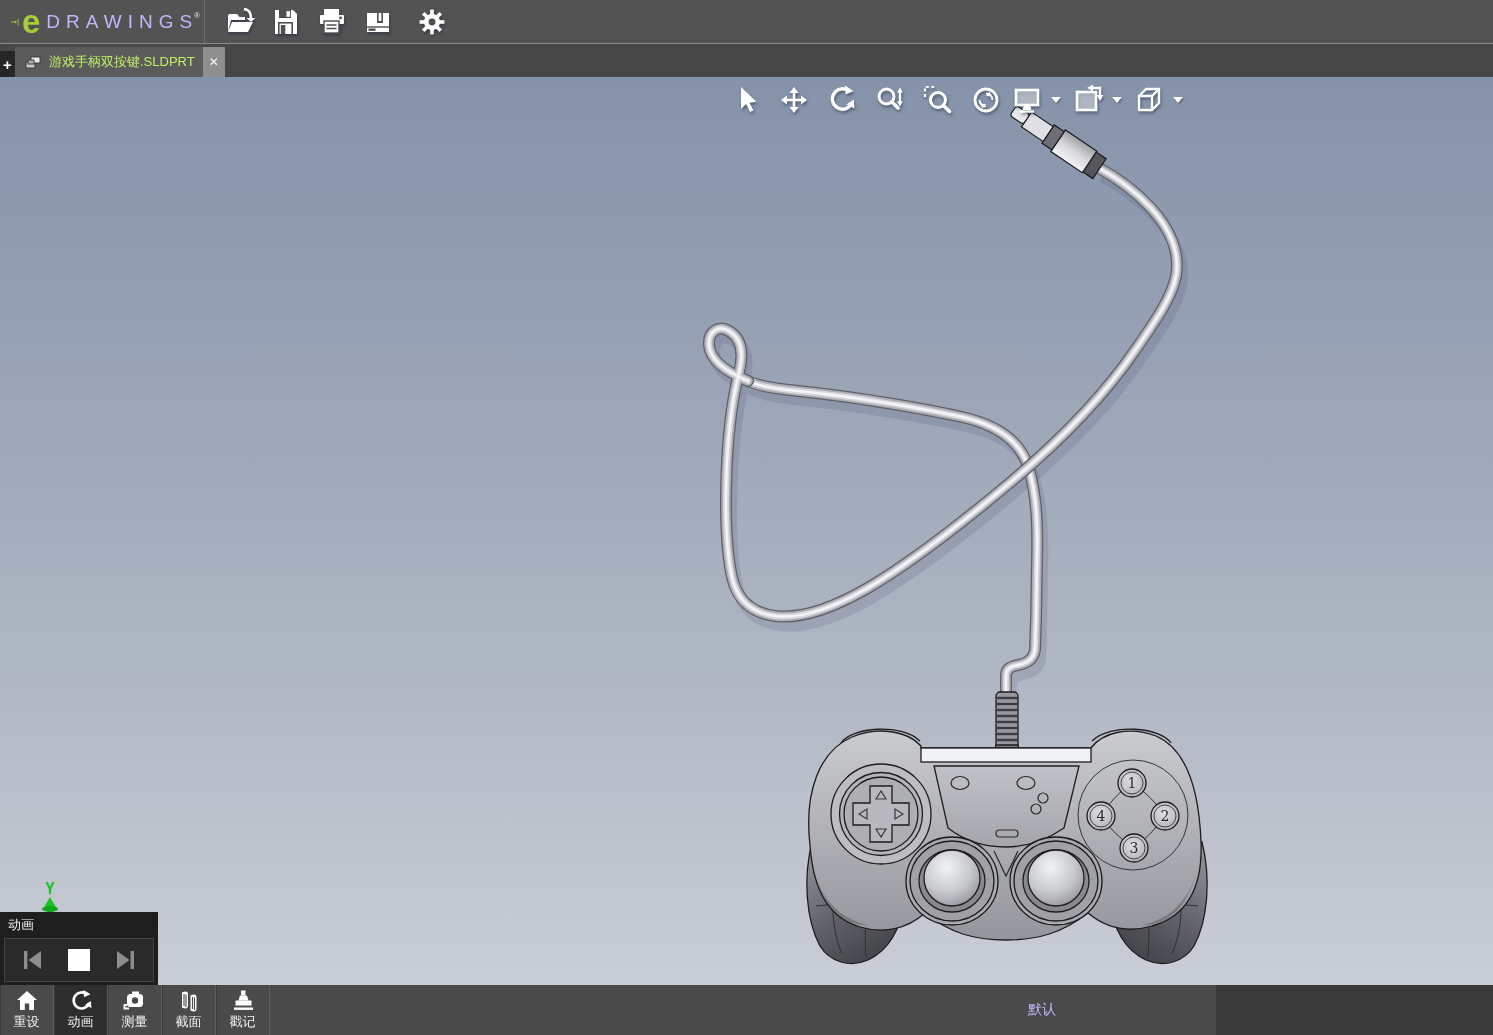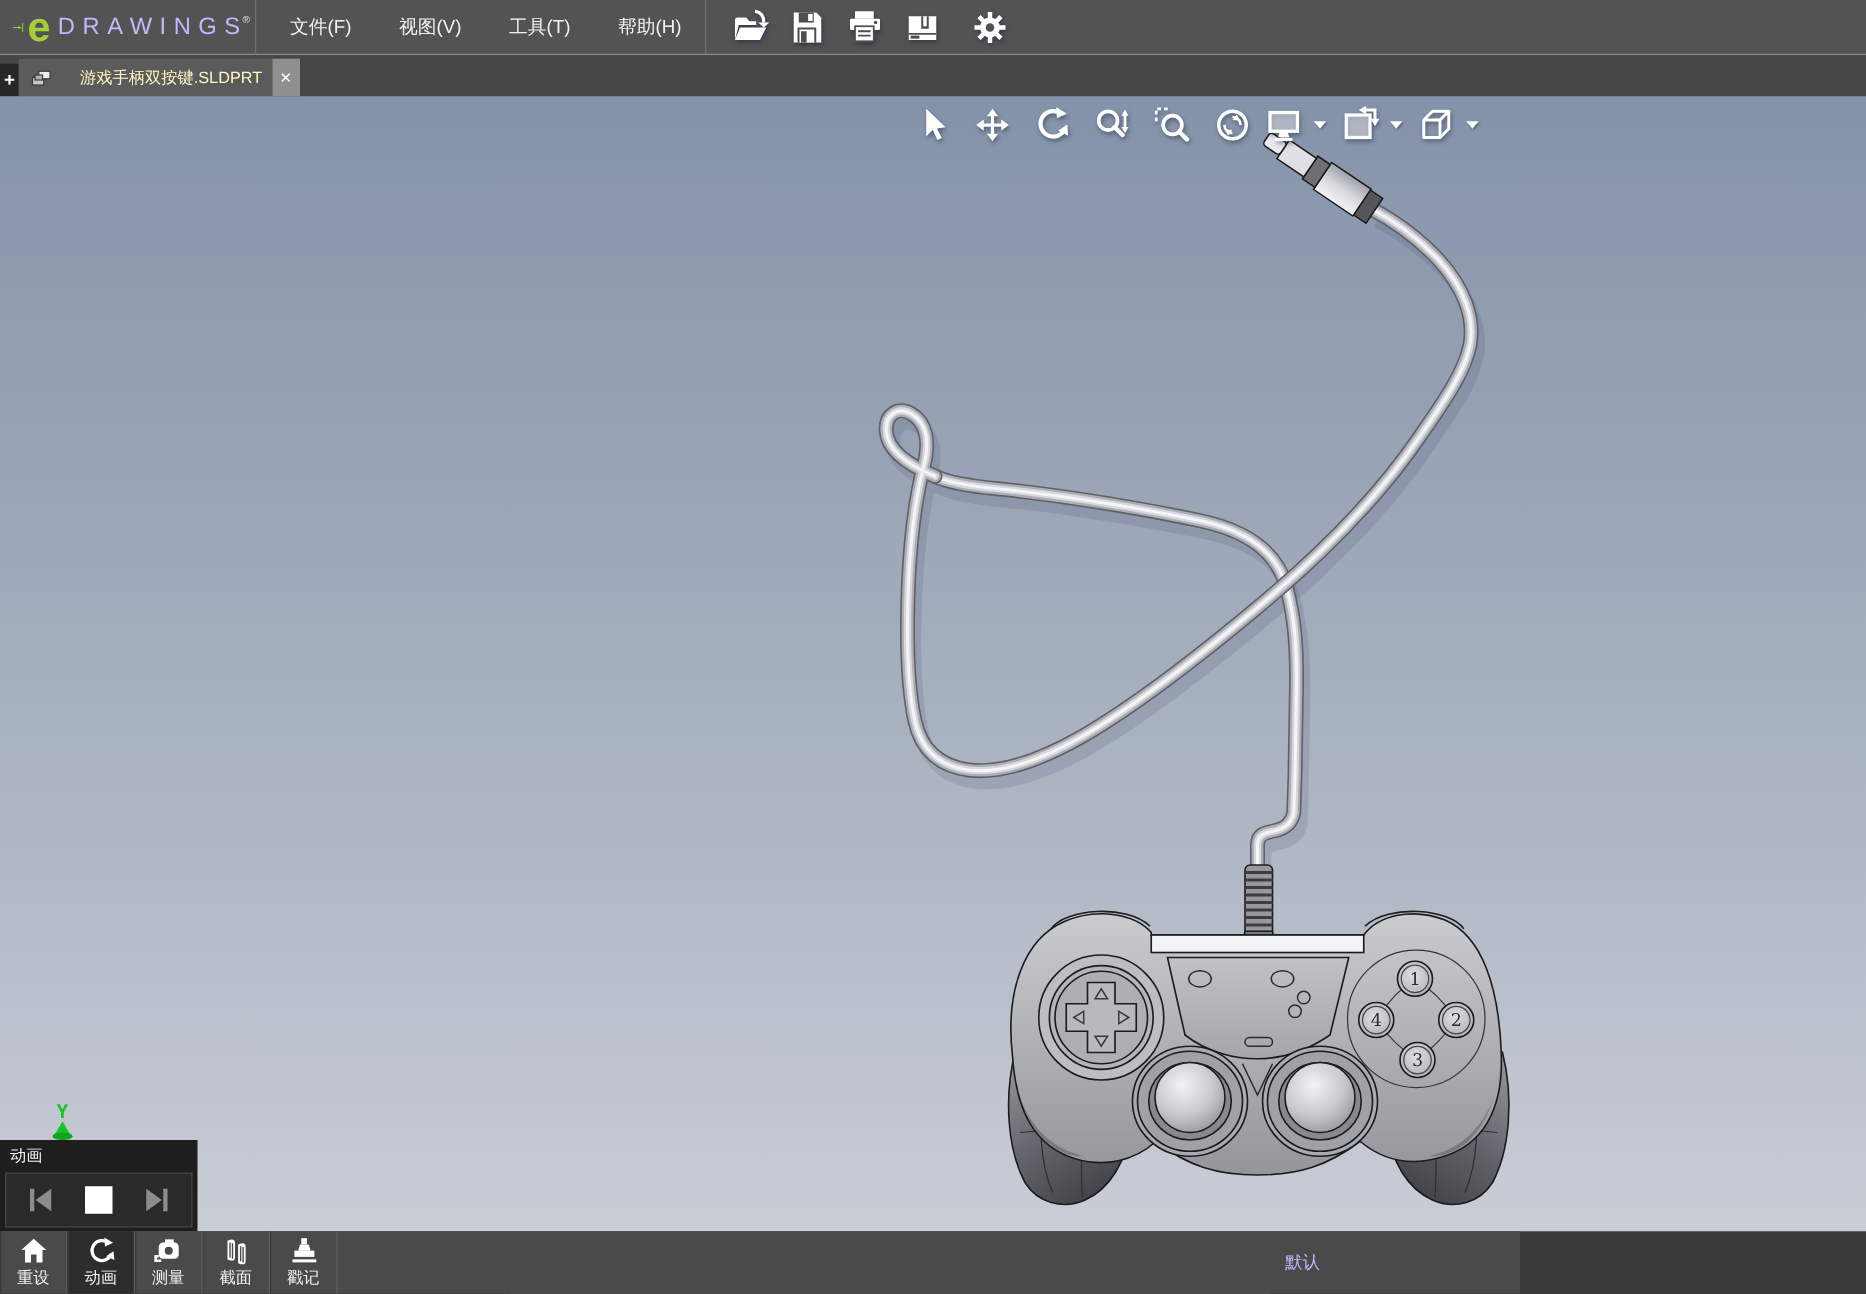--- a/index.html
+++ b/index.html
@@ -17,21 +17,21 @@
   .menu-item{color:#f2f2f2;font-size:15px;padding:0 13px;margin:0 6px;height:44px;line-height:44px;cursor:default;}
   .tool-btns{display:flex;align-items:center;padding-left:12px;}
   .tbtn{width:46px;height:40px;display:flex;align-items:center;justify-content:center;}
   .tbtn.gear{margin-left:8px;}
   
   .tabbar{position:absolute;left:0;top:44px;width:1493px;height:33px;background:#474747;display:flex;}
   .newtab{width:15px;height:26px;margin-top:7px;background:#262626;color:#fff;font-size:15px;
           display:flex;align-items:center;justify-content:center;font-weight:bold;}
   .tab{margin-top:3px;height:30px;background:#5b5b5b;display:flex;align-items:center;
        padding:0 0 0 9px;min-width:170px;}
-  .tab-title{color:#fef9c3;font-size:13px;margin-left:22px;white-space:nowrap;}
+  .tab-title{color:#bef264;font-size:13px;margin-left:7px;white-space:nowrap;}
   .tab-close{width:22px;height:30px;margin-left:8px;background:#8f8f8f;color:#fff;font-size:12px;
              font-weight:bold;display:flex;align-items:center;justify-content:center;}
   
   .viewport{position:absolute;left:0;top:77px;width:1493px;height:908px;
             background:linear-gradient(180deg,#8593aa 0%,#97a2b4 30%,#b3bac6 70%,#c9cdd6 100%);overflow:hidden;}
   .scene{position:absolute;left:0;top:0;}
   
   .vtoolbar{position:absolute;left:722px;top:5px;height:36px;display:flex;align-items:center;z-index:5;}
   .vslot{width:48px;display:flex;justify-content:center;align-items:center;}
   .vgroup{width:61px;display:flex;justify-content:flex-start;align-items:center;}
@@ -63,26 +63,20 @@
 <div class="menubar">
   <div class="logo">
     <svg width="38" height="32" viewBox="0 0 38 32">
       <line x1="2" y1="16" x2="20" y2="16" stroke="#a6ce39" stroke-width="3"></line>
       <path d="M28 16 L18 10.5 V21.5 Z" fill="#a6ce39"></path>
       <line x1="31" y1="3" x2="31" y2="29" stroke="#a6ce39" stroke-width="3"></line>
     </svg>
     <span class="logo-e">e</span>
     <span class="logo-name">DRAWINGS</span>
     <span class="logo-reg">®</span>
-  </div>
-  <div class="menu-items">
-    <div class="menu-item">文件(F)</div>
-    <div class="menu-item">视图(V)</div>
-    <div class="menu-item">工具(T)</div>
-    <div class="menu-item">帮助(H)</div>
   </div>
   <div class="tool-btns">
     <div class="tbtn">
       <svg class="vicon" width="32" height="32" viewBox="0 0 32 32">
         <path d="M4 26 V10 q0-2 2-2 h7 l2.5 3 H21 v3 H7 Z" fill="#fff"></path>
         <path d="M4 26 l4-10 h21 l-5 10 Z" fill="#fff"></path>
         <path d="M20 3 q7 1 7 9" stroke="#fff" stroke-width="2.6" fill="none"></path>
         <path d="M27 16 l-4.5-4 h9 Z" fill="#fff"></path>
       </svg>
     </div>

